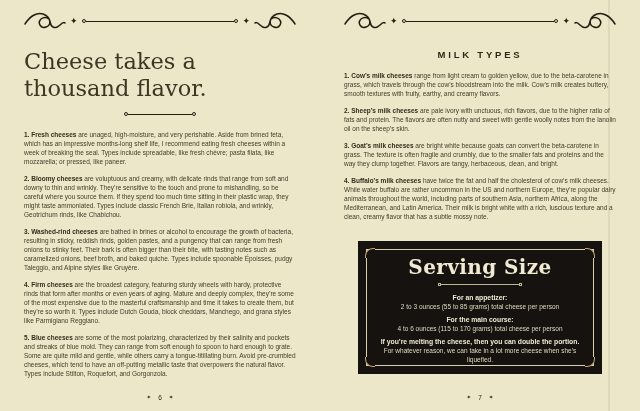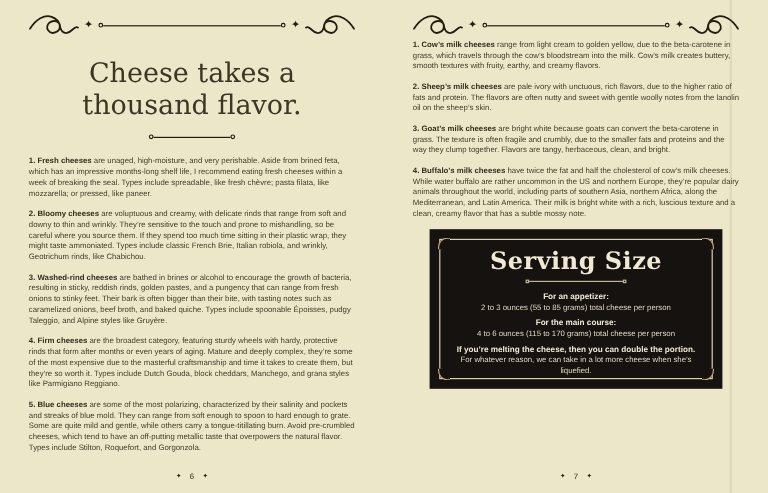--- a/index.html
+++ b/index.html
@@ -25,42 +25,42 @@
   .orn svg { flex: none; display: block; }
   .mirror { transform: scaleX(-1); }
   .star { font-family: "DejaVu Sans", sans-serif; font-size: 9px; color: #221D10; line-height: 1; flex: none; }
   .rule { display: flex; align-items: center; flex: 1; }
   .rule .dot { width: 4px; height: 4px; border: 1px solid #221D10; border-radius: 50%; flex: none; }
   .rule .bar { flex: 1; height: 1px; background: #221D10; }
 
   
   .title {
     font-family: "DejaVu Serif", serif; font-weight: 400;
-    font-size: 22.5px; line-height: 1.2; text-align: center;
+    font-size: 22.5px; line-height: 1.2; 
     margin: 15px 0 10px; color: #3C3624;
   }
   .title-rule { width: 72px; margin: 0 auto; display: flex; align-items: center; }
   .title-rule .dot { width: 4px; height: 4px; border: 1px solid #221D10; border-radius: 50%; flex: none; }
   .title-rule .bar { flex: 1; height: 1px; background: #221D10; }
 
   
   .paras { margin-top: 14px; }
   .para { font-size: 6.5px; line-height: 9px; margin: 0 0 8px; color: #403A28; }
   .para strong { font-weight: bold; color: #332D1B; }
 
   
   .heading {
     font-size: 9.5px; font-weight: bold; letter-spacing: 2.8px;
     text-align: center; margin: 16px 0 11px; color: #2E2917;
   }
 
   
   .sbox {
     position: relative; width: 244px; height: 133px;
-    background: #151210; margin: 8px auto 0;
+    background: #151210; margin: 20px auto 0;
     color: #EBE4C9; text-align: center; padding-top: 13px;
   }
   .sframe { position: absolute; inset: 8px; border: 1px solid #D9D0AF; }
   .scorner { position: absolute; width: 10px; height: 10px; background: #151210; }
   .scorner.tl { top: -2px; left: -2px; border-top: 1.5px solid #C2A671; border-left: 1.5px solid #C2A671; border-top-left-radius: 8px; }
   .scorner.tr { top: -2px; right: -2px; border-top: 1.5px solid #C2A671; border-right: 1.5px solid #C2A671; border-top-right-radius: 8px; }
   .scorner.bl { bottom: -2px; left: -2px; border-bottom: 1.5px solid #C2A671; border-left: 1.5px solid #C2A671; border-bottom-left-radius: 8px; }
   .scorner.br { bottom: -2px; right: -2px; border-bottom: 1.5px solid #C2A671; border-right: 1.5px solid #C2A671; border-bottom-right-radius: 8px; }
   .sv-title {
     font-family: "DejaVu Serif", serif; font-weight: bold;
@@ -149,20 +149,21 @@
       </div>
       <span class="star">✦</span>
       <svg class="mirror" width="42" height="24" viewBox="0 0 42 24">
         <g fill="none" stroke="#221D10" stroke-width="1.5" stroke-linecap="round">
           <path d="M1 15 C6 7 13 3 19 5 C27 8 28 16 22 18 C17 20 13 14 17 10 C21 7 26 9 26 13"></path>
           <path d="M26 13 C27 18 31 21 36 16 C38 14 40 13 41 14"></path>
         </g>
       </svg>
     </div>
 
+    <h2 class="heading">MILK TYPES</h2>
 
     <div class="paras" style="margin-top:0;">
       <p class="para"><strong>1. Cow’s milk cheeses</strong><span> range from light cream to golden yellow, due to the beta-carotene in grass, which travels through the cow’s bloodstream into the milk. Cow’s milk creates buttery, smooth textures with fruity, earthy, and creamy flavors.</span></p>
       <p class="para"><strong>2. Sheep’s milk cheeses</strong><span> are pale ivory with unctuous, rich flavors, due to the higher ratio of fats and protein. The flavors are often nutty and sweet with gentle woolly notes from the lanolin oil on the sheep’s skin.</span></p>
       <p class="para"><strong>3. Goat’s milk cheeses</strong><span> are bright white because goats can convert the beta-carotene in grass. The texture is often fragile and crumbly, due to the smaller fats and proteins and the way they clump together. Flavors are tangy, herbaceous, clean, and bright.</span></p>
       <p class="para"><strong>4. Buffalo’s milk cheeses</strong><span> have twice the fat and half the cholesterol of cow’s milk cheeses. While water buffalo are rather uncommon in the US and northern Europe, they’re popular dairy animals throughout the world, including parts of southern Asia, northern Africa, along the Mediterranean, and Latin America. Their milk is bright white with a rich, luscious texture and a clean, creamy flavor that has a subtle mossy note.</span></p>
     </div>
 
     <div class="sbox">
       <div class="sframe">

